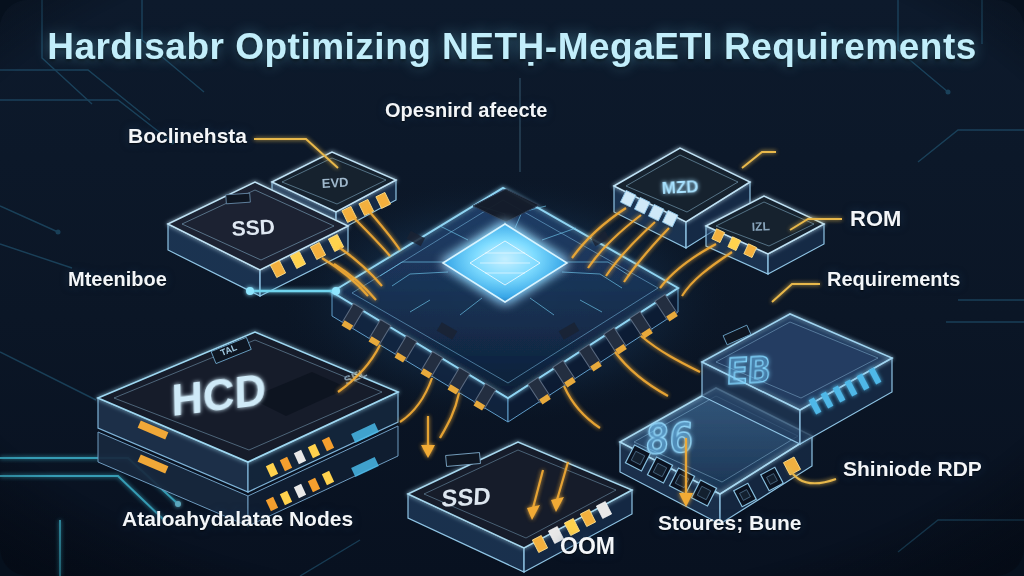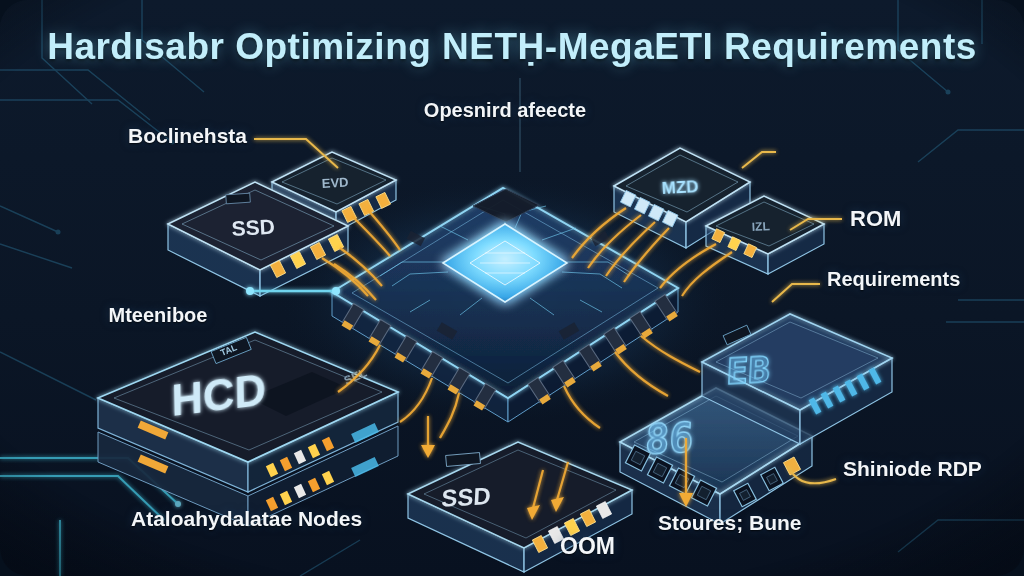--- a/index.html
+++ b/index.html
@@ -6,21 +6,21 @@
   .stage{position:relative;width:1024px;height:576px;overflow:hidden;
          background:linear-gradient(180deg,#0d1a2c 0%,#0b1626 55%,#081120 100%);
          font-family:"Liberation Sans",sans-serif;border-radius:28px;}
   svg{position:absolute;left:0;top:0;}
   .title{position:absolute;left:0;right:0;top:26px;text-align:center;
          font-size:37px;font-weight:bold;letter-spacing:.5px;color:#c2eefb;
          text-shadow:0 0 14px rgba(120,220,250,.40),0 2px 3px rgba(0,0,0,.65);}
   .lbl{position:absolute;color:#f3f6f9;font-weight:bold;
        text-shadow:0 1px 2px rgba(0,0,0,.8),0 0 8px rgba(40,80,120,.5);}
   .lbl .ln{display:block;line-height:1.3;}
-  .c{text-align:center;}
+  .c{}
   .dev-label{font-family:"Liberation Sans",sans-serif;font-weight:bold;}
   .seg{font-family:"DejaVu Sans Mono",monospace;font-weight:bold;}
 </style>
 </head>
 <body>
 
 <div class="stage">
 
 <svg width="1024" height="576" viewBox="0 0 1024 576">
   <defs>
@@ -405,33 +405,33 @@
 
 <div class="lbl c" style="left:385px;top:97px;width:240px;font-size:20px;">
   <span class="ln">Opesnird afeecte</span>
 </div>
 
 
 <div class="lbl" style="left:850px;top:205px;font-size:22px;">
   <span class="ln">ROM</span>
 </div>
 
-<div class="lbl c" style="left:68px;top:266px;width:180px;font-size:20px;margin-top:36px;">
+<div class="lbl c" style="left:68px;top:266px;width:180px;font-size:20px;">
   <span class="ln">Mteeniboe</span>
 </div>
 
 <div class="lbl" style="left:827px;top:266px;font-size:20px;">
   <span class="ln">Requirements</span>
 </div>
 
 <div class="lbl" style="left:843px;top:455px;font-size:21px;">
   <span class="ln">Shiniode RDP</span>
 </div>
 
-<div class="lbl" style="left:122px;top:505px;font-size:21px;margin-left:9px;">
+<div class="lbl" style="left:122px;top:505px;font-size:21px;">
   <span class="ln">Ataloahydalatae Nodes</span>
 </div>
 
 <div class="lbl" style="left:560px;top:532px;font-size:23px;">
   <span class="ln">OOM</span>
 </div>
 
 <div class="lbl" style="left:642px;top:509px;font-size:21px;margin-left:16px;">
   <span class="ln">Stoures; Bune</span>
 </div>

